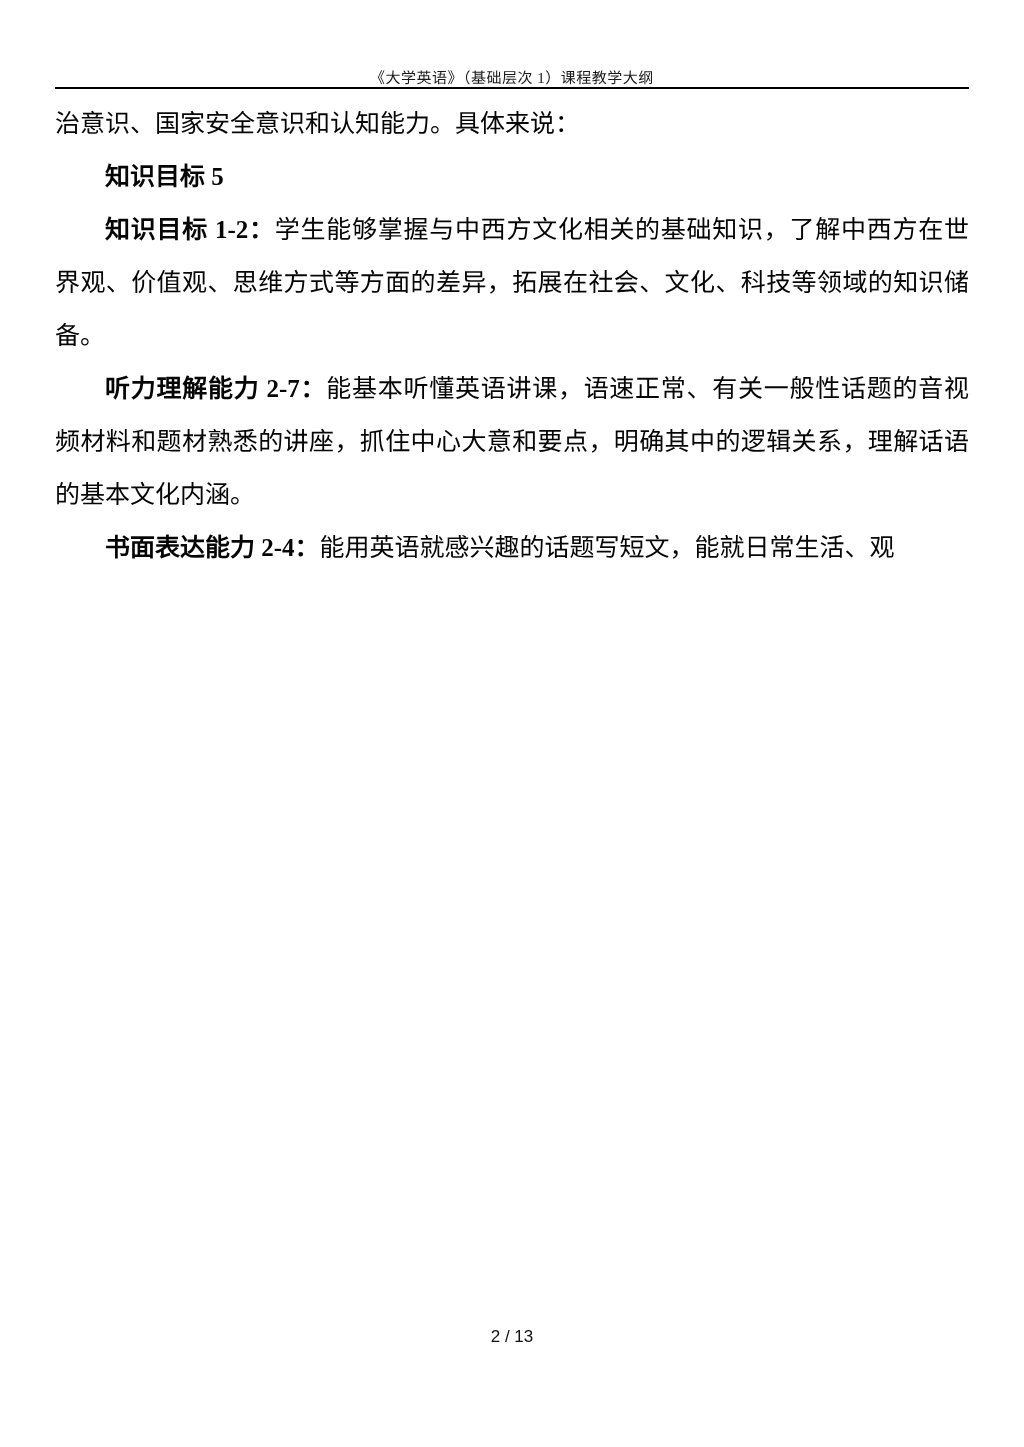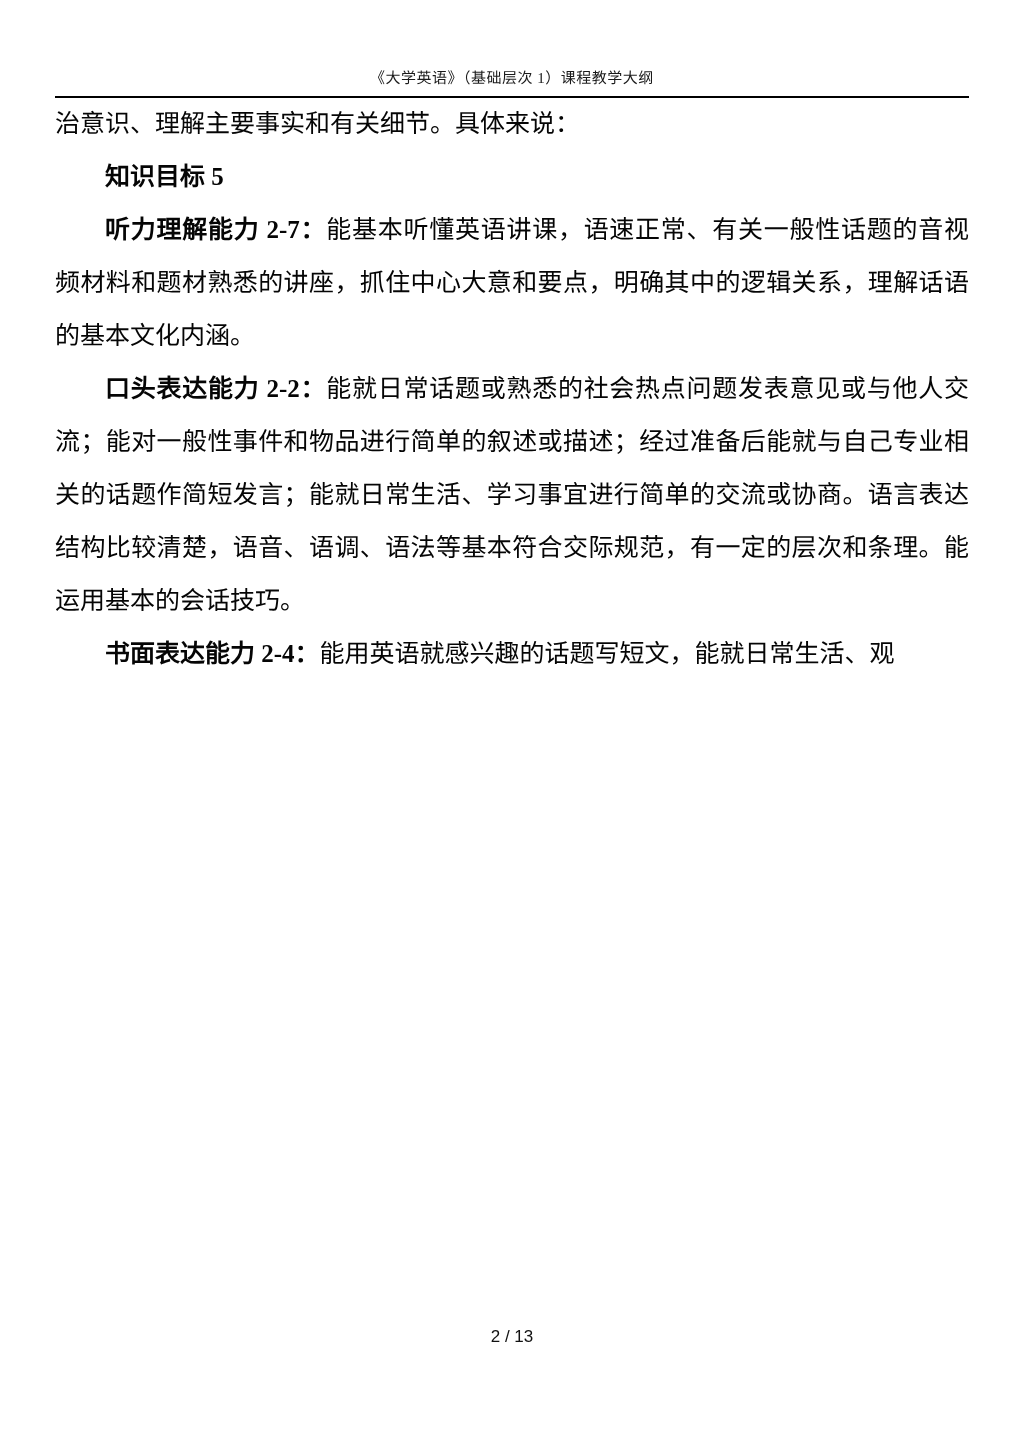--- a/index.html
+++ b/index.html
@@ -18,21 +18,20 @@
   }
   .page-header {
     position: absolute;
     top: 66px;
     left: 55px;
     right: 55px;
     text-align: center;
     font-size: 15px;
     letter-spacing: 0.5px;
     color: #1a1a1a;
-    padding-bottom: 9px;
     border-bottom: 2px solid #000000;
   }
   .doc-body {
     position: absolute;
     top: 97px;
     left: 55px;
     width: 914px;
     font-size: 25px;
     line-height: 53px;
     text-align: justify;
@@ -61,30 +60,30 @@
 </style>
 </head>
 <body>
 
 <div class="page">
 
   <div class="page-header">《大学英语》（基础层次 1）课程教学大纲</div>
 
   <div class="doc-body">
 
-    <p class="para-noindent"><span>治意识、理解主要事实和有关细节。具体来说：</span></p>
+    <p class="para-noindent"><span>治意识、国家安全意识和认知能力。具体来说：</span></p>
 
     <p class="heading"><span>知识目标 5</span></p>
 
 
+    <p class="para"><span class="lead">知识目标 1-2：</span><span>学生能够掌握与中西方文化相关的基础知识，了解中西方在世界观、价值观、思维方式等方面的差异，拓展在社会、文化、科技等领域的知识储备。</span></p>
 
 
     <p class="para"><span class="lead">听力理解能力 2-7：</span><span>能基本听懂英语讲课，语速正常、有关一般性话题的音视频材料和题材熟悉的讲座，抓住中心大意和要点，明确其中的逻辑关系，理解话语的基本文化内涵。</span></p>
 
-    <p class="para"><span class="lead">口头表达能力 2-2：</span><span>能就日常话题或熟悉的社会热点问题发表意见或与他人交流；能对一般性事件和物品进行简单的叙述或描述；经过准备后能就与自己专业相关的话题作简短发言；能就日常生活、学习事宜进行简单的交流或协商。语言表达结构比较清楚，语音、语调、语法等基本符合交际规范，有一定的层次和条理。能运用基本的会话技巧。</span></p>
 
 
     <p class="para"><span class="lead">书面表达能力 2-4：</span><span>能用英语就感兴趣的话题写短文，能就日常生活、观</span></p>
 
   </div>
 
   <div class="page-footer">2 / 13</div>
 
 </div>
 

